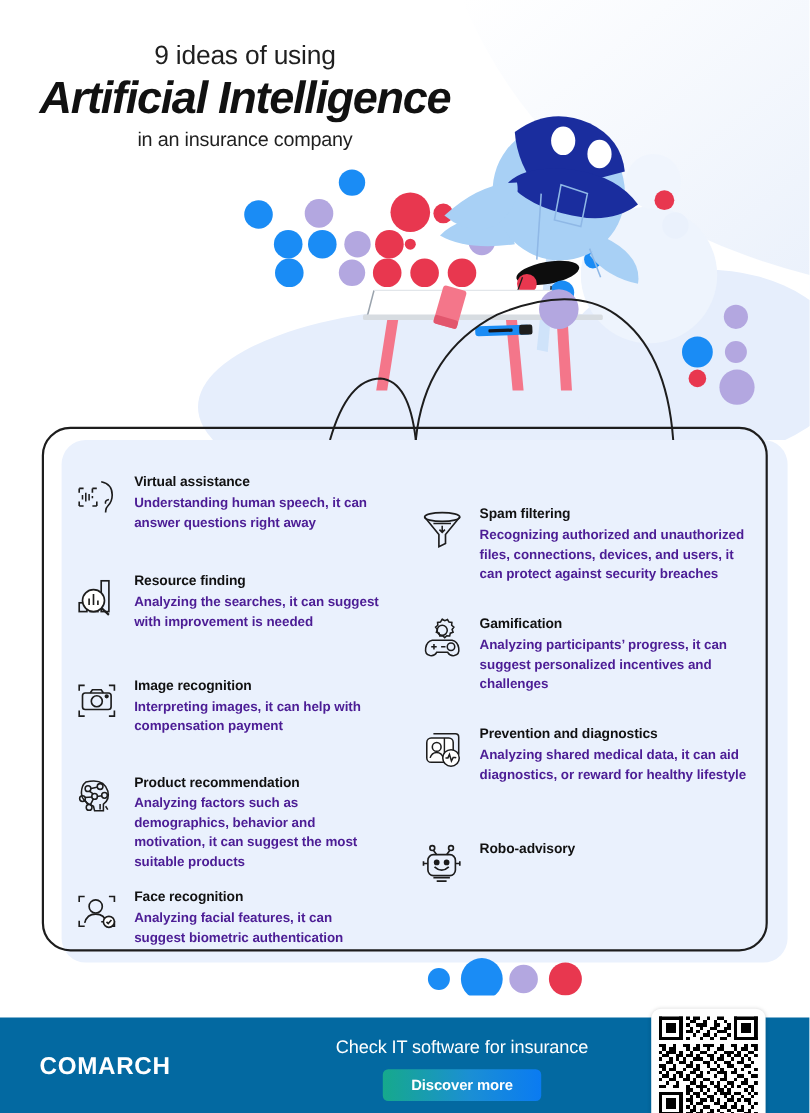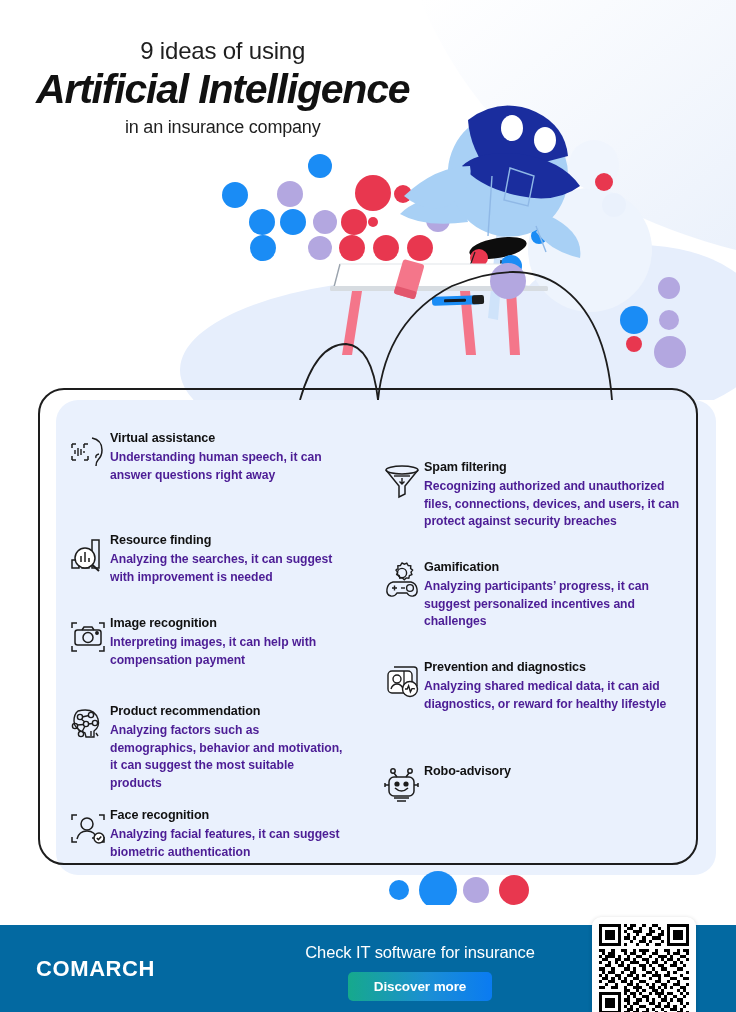--- a/index.html
+++ b/index.html
@@ -36,21 +36,21 @@
     position:absolute; left:56px; top:25px; width:660px; height:475px;
     background:#eaf1fd; border-radius:22px;
   }
   .card-outline {
     position:absolute; left:38px; top:13px; width:660px; height:477px;
     border:2.2px solid #1d1d1d; border-radius:26px; background:transparent;
   }
 
   .cols { position:absolute; left:0; top:0; width:736px; height:530px; }
 
-  .item { position:absolute; display:flex; }
+  .item { position:absolute; display:flex; gap:12px; }
   .item .ico { flex:0 0 auto; width:44px; height:44px; }
   .item .txt { padding-top:1px; }
   .item h3 {
     font-size:12.6px; font-weight:700; color:#111; letter-spacing:-0.1px;
     line-height:1.2; margin-bottom:3px;
   }
   .item p {
     font-size:12.2px; font-weight:700; color:#4c1d95; line-height:1.44;
     letter-spacing:-0.05px;
   }
@@ -215,21 +215,21 @@
             <path d="M26 8 Q36 10 36 20 Q36 26 32 30 Q30 32 30 36" stroke-width="1.5"></path>
             <path d="M33 24 Q29 25 30 28" stroke-width="1.4"></path>
           </svg>
         </span>
         <span class="txt">
           <h3>Virtual assistance</h3>
           <p>Understanding human speech, it can answer questions right away</p>
         </span>
       </div>
 
-      <div class="item" style="top:157px;">
+      <div class="item" style="top:145px;">
         <span class="ico">
           <svg viewBox="0 0 44 44" width="44" height="44" fill="none" stroke="#1d1d1d" stroke-width="1.5">
             <rect x="6" y="28" width="7" height="8"></rect>
             <rect x="16" y="18" width="7" height="18"></rect>
             <rect x="26" y="8" width="7" height="28"></rect>
             <circle cx="19" cy="26" r="10" fill="#fff"></circle>
             <path d="M26.5 33 L33 39" stroke-width="2"></path>
             <path d="M15 30 V24 M19 30 V20 M23 30 V26" stroke-width="1.5"></path>
           </svg>
         </span>

